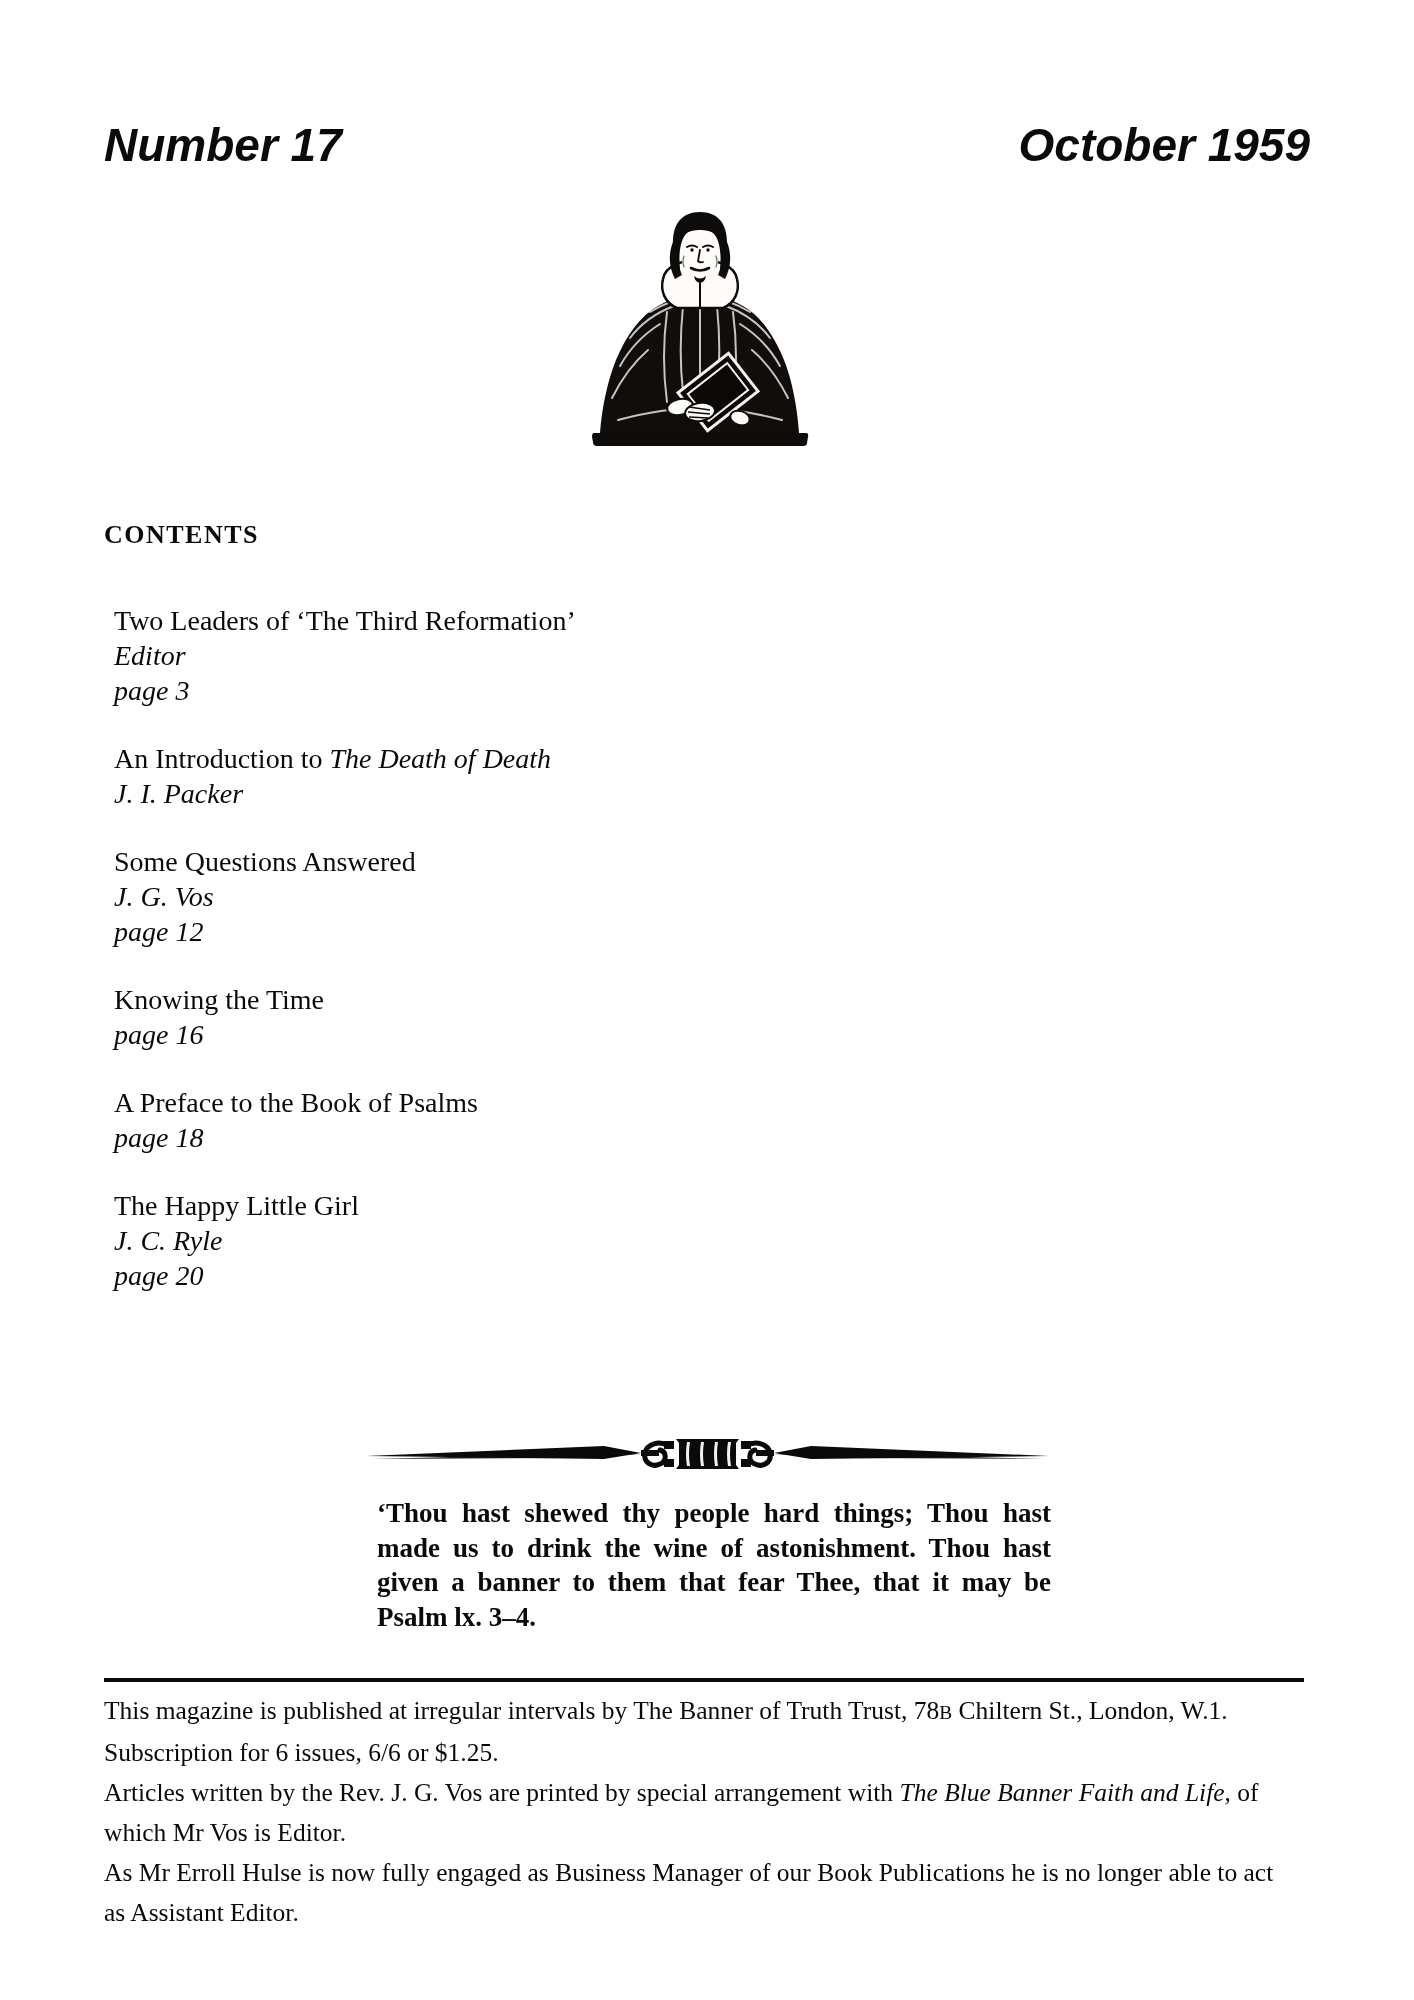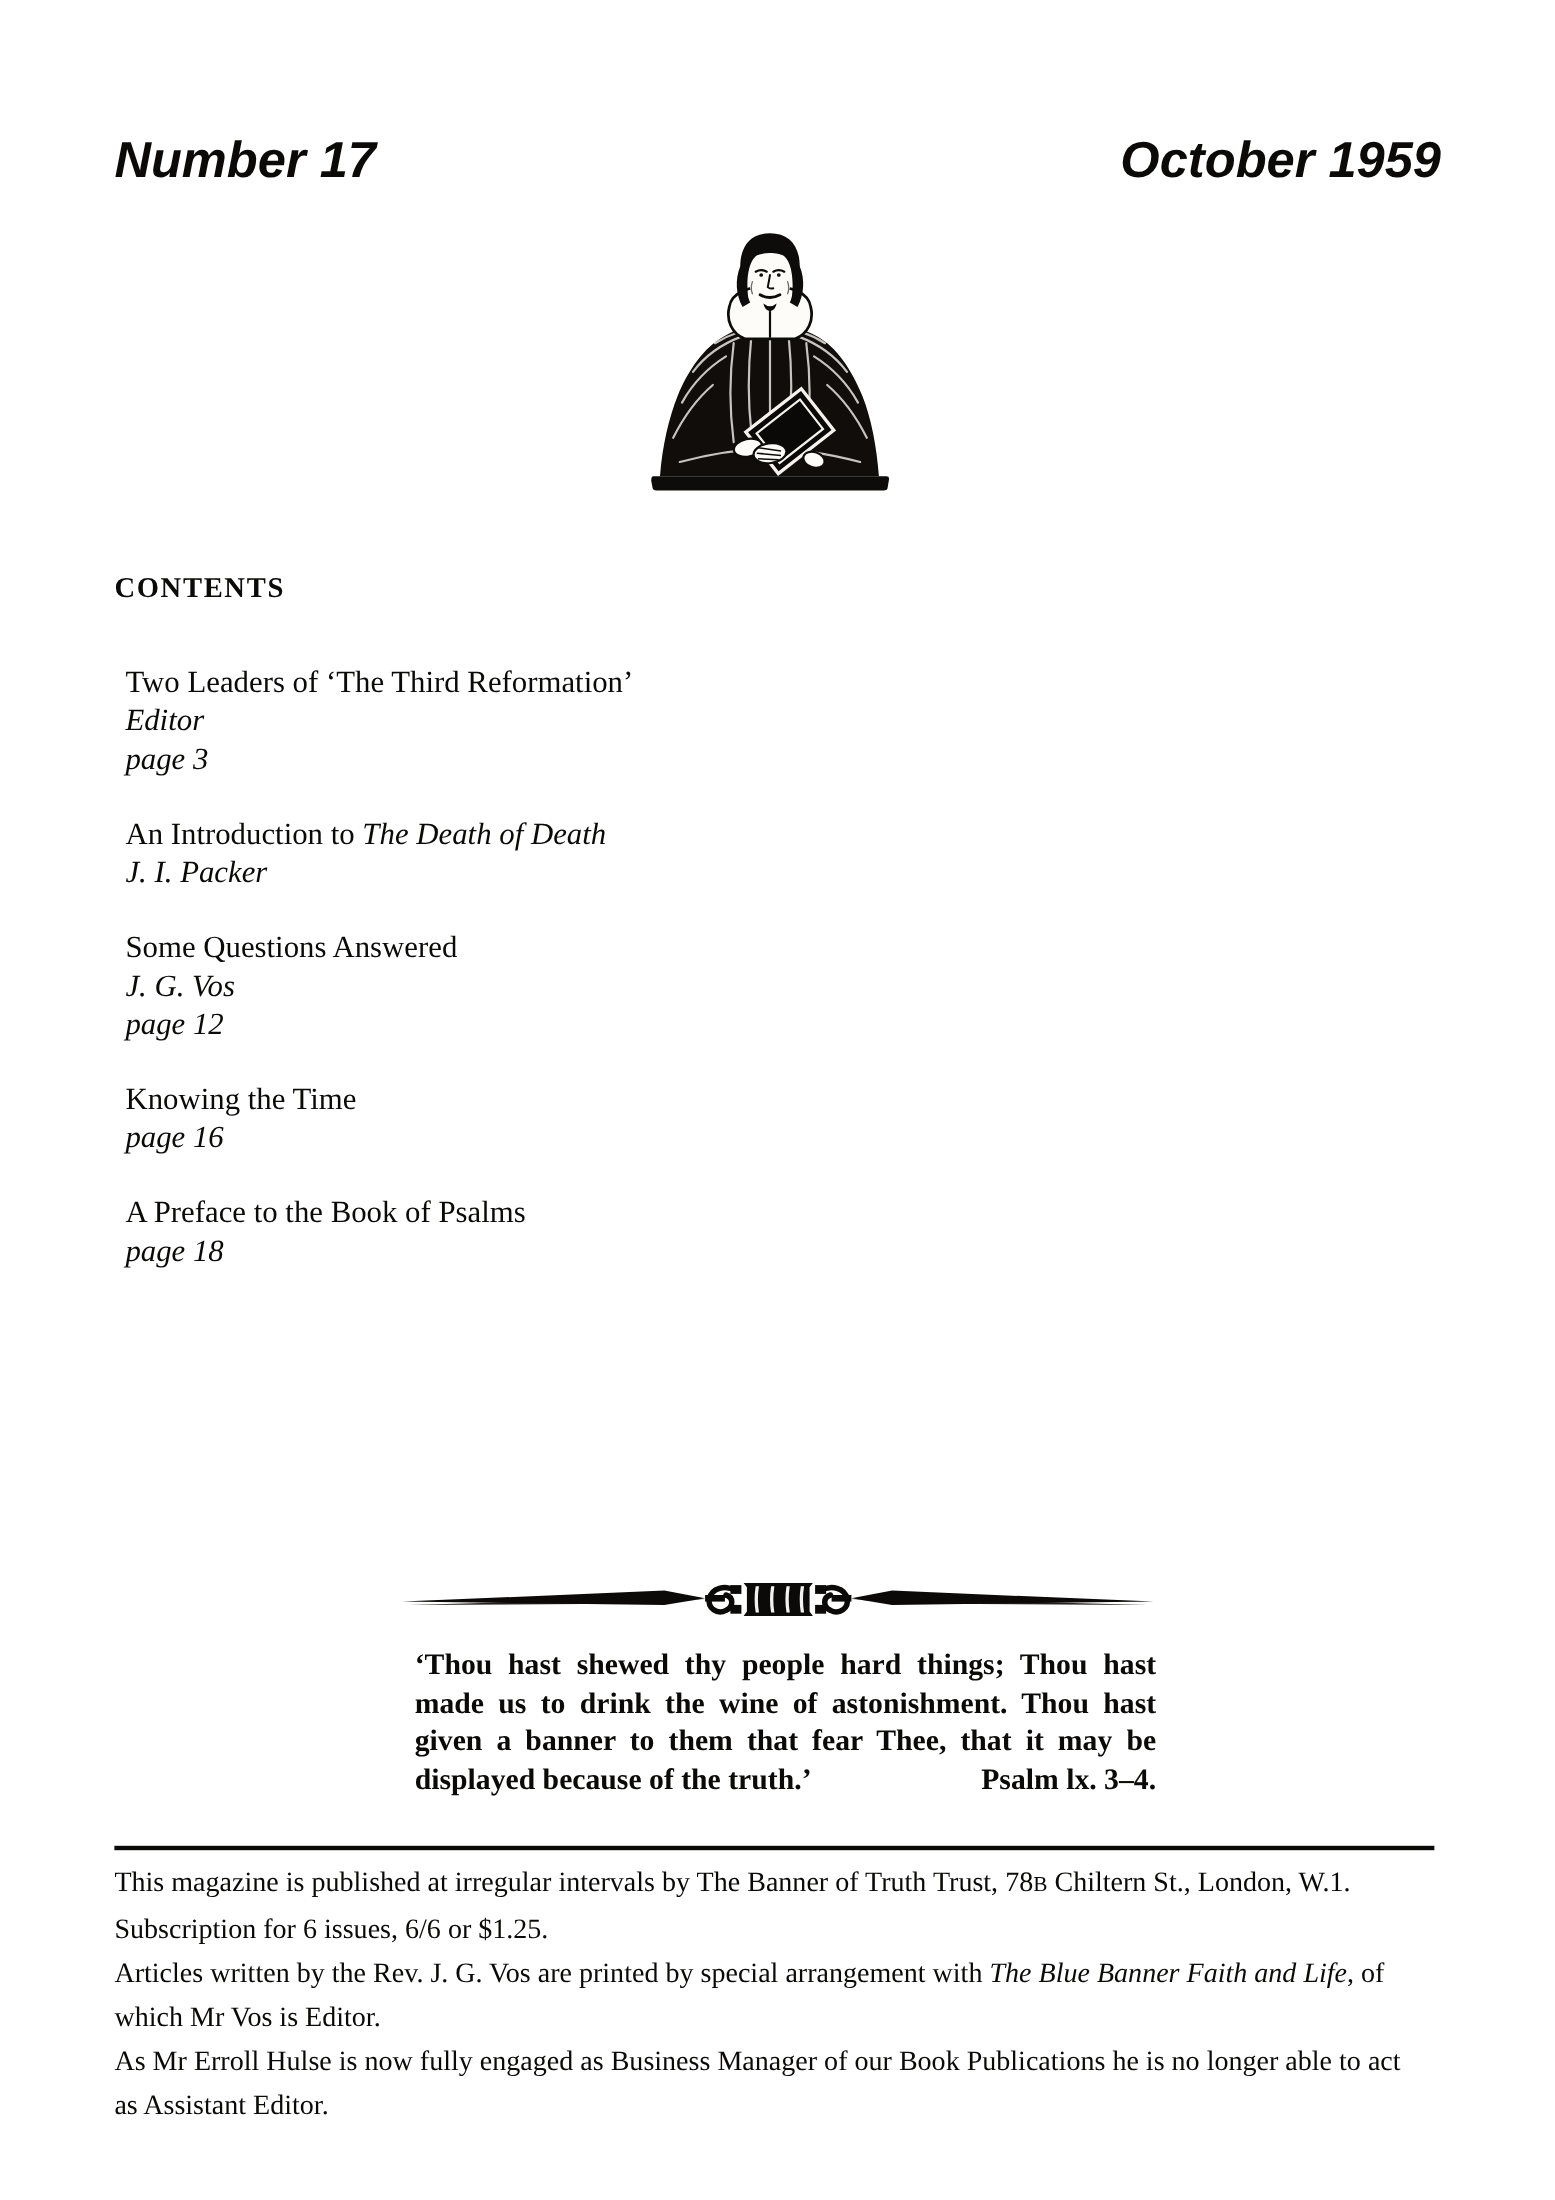--- a/index.html
+++ b/index.html
@@ -127,20 +127,25 @@
       <div class="it">page 12</div>
     </li>
     <li class="toc-item">
       <div><span>Knowing the Time</span><span class="it"></span></div>
       <div class="it">page 16</div>
     </li>
     <li class="toc-item">
       <div><span>A Preface to the Book of Psalms</span><span class="it"></span></div>
       <div class="it">page 18</div>
     </li>
+    <li class="toc-item">
+      <div><span>The Happy Little Girl</span><span class="it"></span></div>
+      <div class="it">J. C. Ryle</div>
+      <div class="it">page 20</div>
+    </li>
   </ul>
 
   <div class="divider">
     <svg viewBox="0 0 687 42" width="687" height="42">
       <path d="M2,23 L240,13 L277,20 L240,26 Z" fill="#0c0a08"></path>
       <path d="M8,26 L200,21 L277,21 L200,25 Z" fill="#0c0a08" opacity="0.9"></path>
       <path d="M685,23 L447,13 L410,20 L447,26 Z" fill="#0c0a08"></path>
       <path d="M679,26 L487,21 L410,21 L487,25 Z" fill="#0c0a08" opacity="0.9"></path>
       <rect x="277" y="17" width="18" height="6" fill="#0c0a08"></rect>
       <rect x="392" y="17" width="18" height="6" fill="#0c0a08"></rect>
@@ -158,21 +163,20 @@
         <path d="M364,9 q-2,12 0,24 l3,0 q-2,-12 0,-24 Z"></path>
       </g>
     </svg>
   </div>
 
   <figure class="quote">
     <div class="qline j">‘Thou hast shewed thy people hard things; Thou hast</div>
     <div class="qline j">made us to drink the wine of astonishment. Thou hast</div>
     <div class="qline j">given a banner to them that fear Thee, that it may be</div>
     <div class="qline last">
-        <span>displayed because of the truth.’</span>
         <span>Psalm lx. 3–4.</span>
       </div>
   </figure>
 
   <div class="rule"></div>
 
   <footer class="colophon">
     <div class="fline"><span>This magazine is published at irregular intervals by The Banner of Truth Trust, 78</span><span class="sc">B</span><span> Chiltern St., London, W.1.</span></div>
     <div class="fline">Subscription for 6 issues, 6/6 or $1.25.</div>
     <div class="fline"><span>Articles written by the Rev. J. G. Vos are printed by special arrangement with </span><span class="it">The Blue Banner Faith and Life</span><span>, of</span></div>

